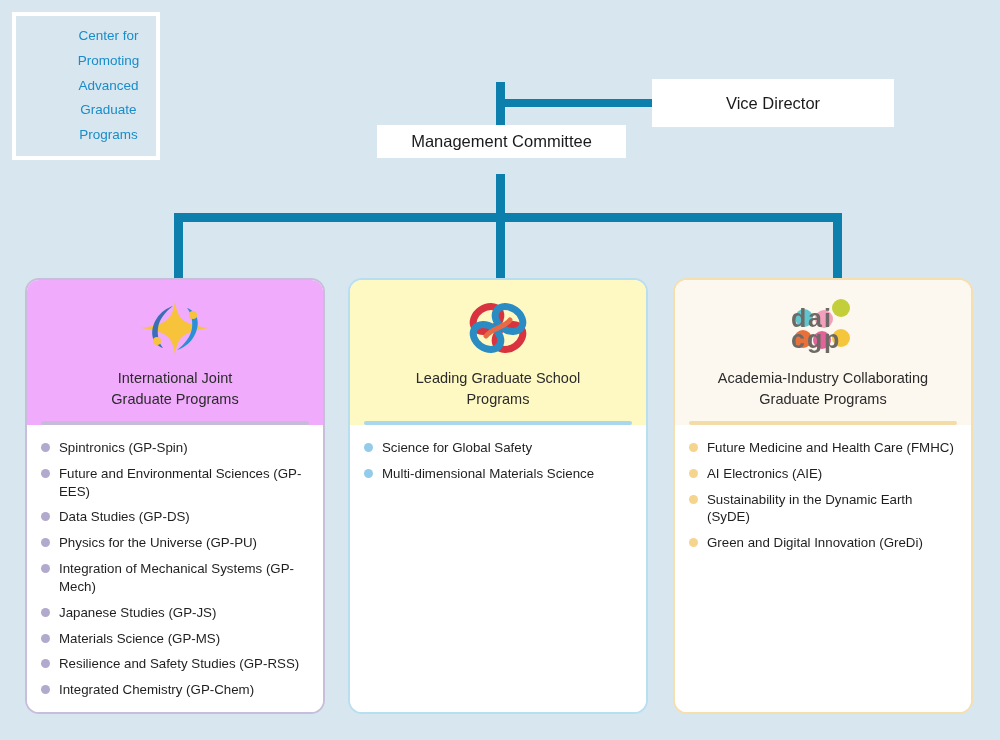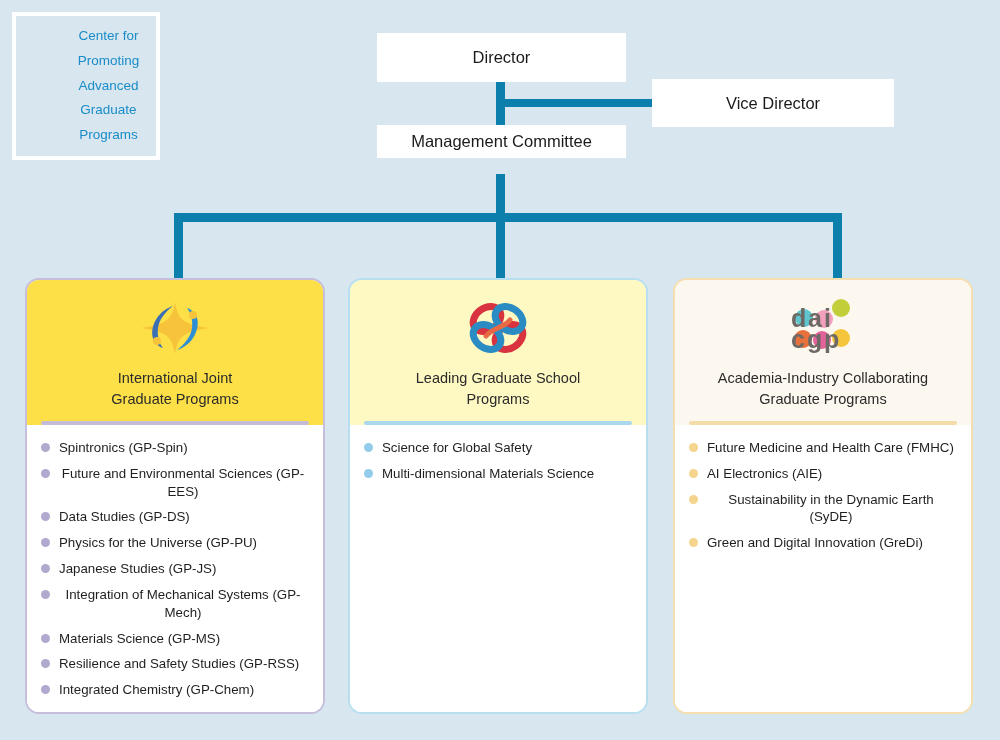--- a/index.html
+++ b/index.html
@@ -73,21 +73,21 @@
   #card-0 { left: 25px;  border-color: #c7bedb; }
   #card-1 { left: 348px; border-color: #b8dff0; }
   #card-2 { left: 673px; border-color: #f6dfae; }
 
   .card-head {
     padding: 16px 14px 0;
     display: flex;
     flex-direction: column;
     align-items: center;
   }
-  #card-0 .card-head { background: #fde047; }
+  #card-0 .card-head { background: #f0abfc; }
   #card-1 .card-head { background: #fef9c3; }
   #card-2 .card-head { background: #fdf8ef; }
 
   .logo { height: 64px; display: flex; align-items: center; justify-content: center; }
 
   .card-title {
     text-align: center;
     font-size: 14.5px;
     line-height: 1.42;
     color: #2b2b2b;
@@ -103,21 +103,20 @@
   .card-body { padding: 14px 16px 10px 14px; flex: 1; background: #ffffff; }
 
   .prog-list { list-style: none; }
   .prog-item {
     display: flex;
     align-items: flex-start;
     margin-bottom: 8px;
     font-size: 13.3px;
     line-height: 1.34;
     color: #1f1f1f;
-    text-align: center;
   }
   .bullet {
     flex: 0 0 auto;
     width: 9px; height: 9px;
     border-radius: 50%;
     margin: 4px 9px 0 0;
   }
   #card-0 .bullet { background: #b2a9ce; }
   #card-1 .bullet { background: #93ccea; }
   #card-2 .bullet { background: #f5d58d; }
@@ -136,23 +135,20 @@
   </div>
 
   <div class="conn" id="conn-trunk-upper"></div>
   <div class="conn" id="conn-vice-horiz"></div>
   <div class="conn" id="conn-trunk-lower"></div>
   <div class="conn" id="conn-bus"></div>
   <div class="conn" id="conn-drop-left"></div>
   <div class="conn" id="conn-drop-mid"></div>
   <div class="conn" id="conn-drop-right"></div>
 
-  <div class="node" id="node-director">
-    <span>Director</span>
-  </div>
   <div class="node" id="node-vice-director">
     <span>Vice Director</span>
   </div>
   <div class="node" id="node-mgmt-committee">
     <span>Management Committee</span>
   </div>
 
   <div class="card" id="card-0">
     <div class="card-head">
       <div class="logo">
@@ -183,25 +179,25 @@
         <li class="prog-item">
             <span class="bullet"></span>
             <span>Data Studies (GP-DS)</span>
           </li>
         <li class="prog-item">
             <span class="bullet"></span>
             <span>Physics for the Universe (GP-PU)</span>
           </li>
         <li class="prog-item">
             <span class="bullet"></span>
+            <span>Integration of Mechanical Systems (GP-Mech)</span>
+          </li>
+        <li class="prog-item">
+            <span class="bullet"></span>
             <span>Japanese Studies (GP-JS)</span>
-          </li>
-        <li class="prog-item">
-            <span class="bullet"></span>
-            <span>Integration of Mechanical Systems (GP-Mech)</span>
           </li>
         <li class="prog-item">
             <span class="bullet"></span>
             <span>Materials Science (GP-MS)</span>
           </li>
         <li class="prog-item">
             <span class="bullet"></span>
             <span>Resilience and Safety Studies (GP-RSS)</span>
           </li>
         <li class="prog-item">

